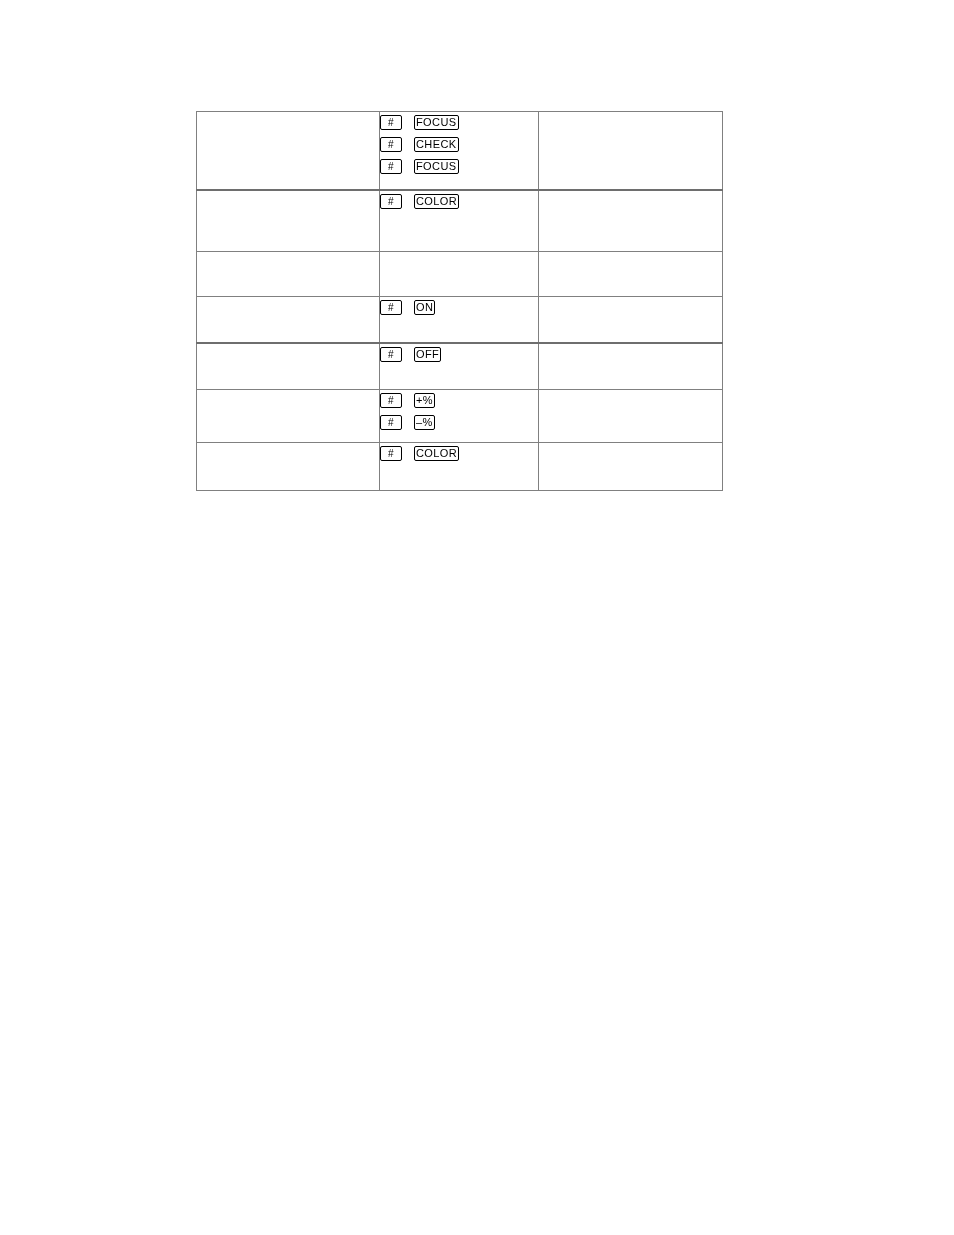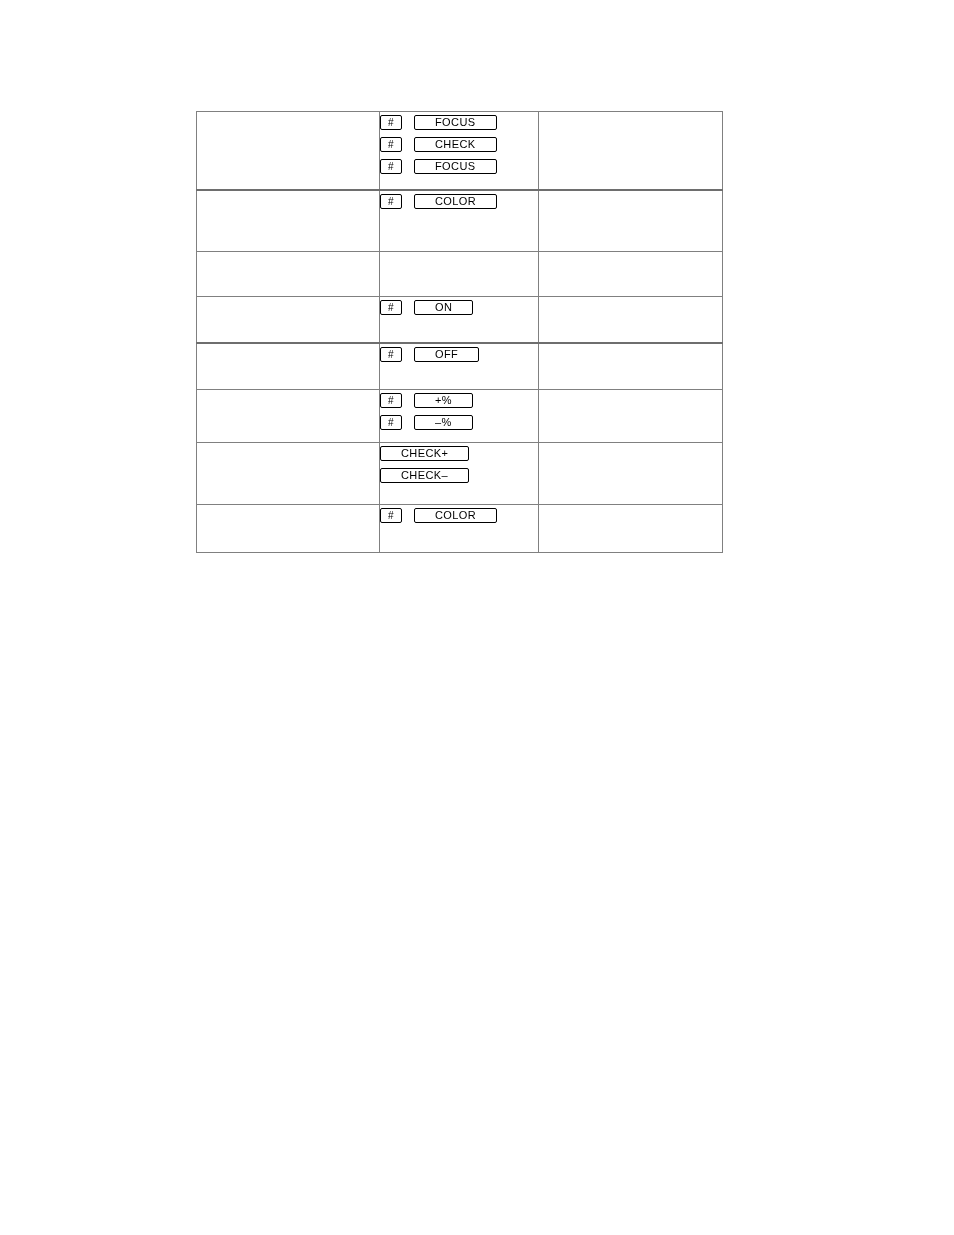--- a/index.html
+++ b/index.html
@@ -71,21 +71,21 @@
   
   .keycap {
     display: inline-flex;
     align-items: center;
     justify-content: center;
     box-sizing: border-box;
     border: 1px solid #000000;
     border-radius: 2px;
     background: #ffffff;
     height: 15px;
-    padding: 0 20px;
+    padding: 0 1px;
     font-family: "Liberation Sans", sans-serif;
     font-size: 11px;
     line-height: 13px;
     letter-spacing: 0.4px;
     color: #000000;
     white-space: nowrap;
   }
 
   .keycap.hash {
     width: 22px;
@@ -178,34 +178,20 @@
             <span class="keycap">+%</span>
           </div>
           <div class="key-line">
             <span class="keycap hash">#</span>
             <span class="keycap">–%</span>
           </div>
         </td>
         <td class="cell-notes"></td>
       </tr>
 
-      <tr style="height:62px;">
-        <td class="cell-desc"></td>
-        <td class="cell-keys">
-          <div class="key-line">
-            <span class="spacer-hash"></span>
-            <span class="keycap">CHECK+</span>
-          </div>
-          <div class="key-line">
-            <span class="spacer-hash"></span>
-            <span class="keycap">CHECK–</span>
-          </div>
-        </td>
-        <td class="cell-notes"></td>
-      </tr>
 
 
       <tr style="height:48px;">
         <td class="cell-desc"></td>
         <td class="cell-keys">
           <div class="key-line">
             <span class="keycap hash">#</span>
             <span class="keycap">COLOR</span>
           </div>
         </td>

